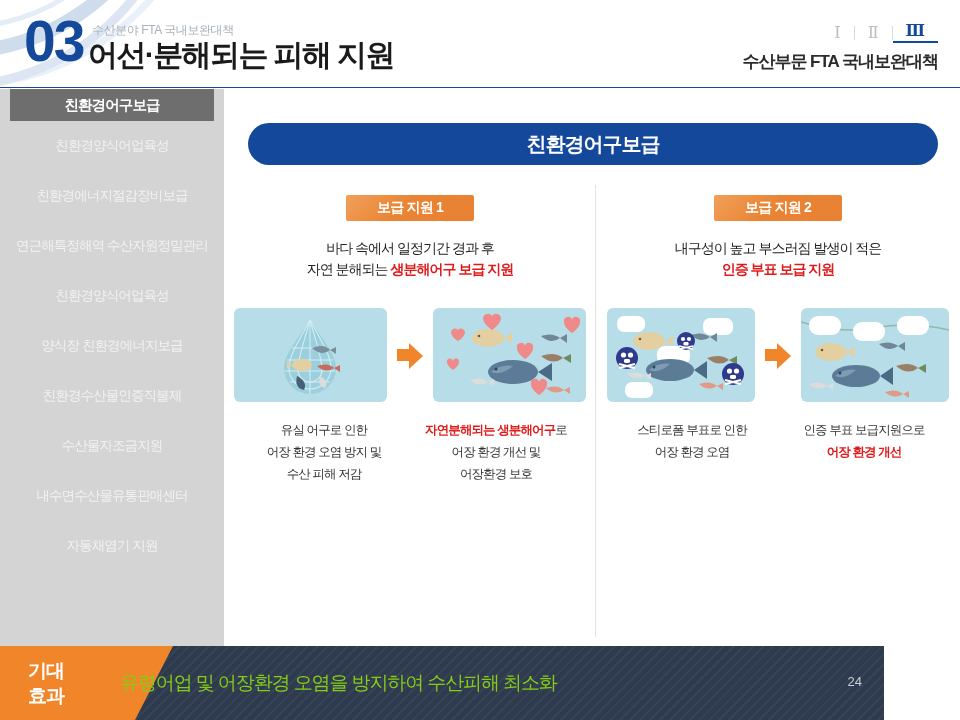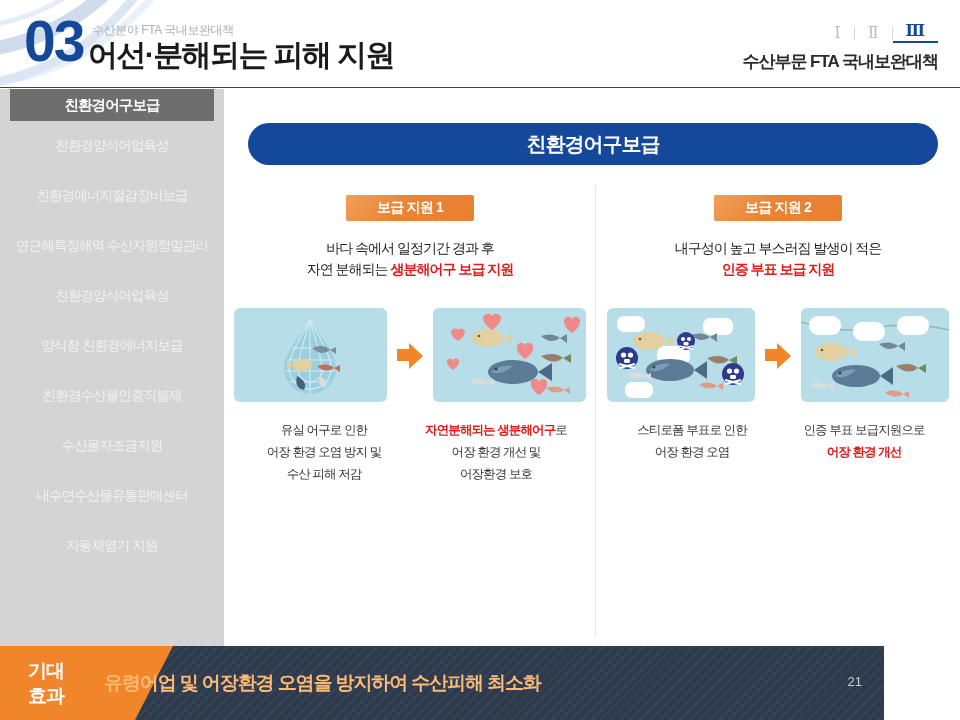--- a/index.html
+++ b/index.html
@@ -73,21 +73,21 @@
   
   .footer{position:absolute;left:0;top:646px;width:884px;height:74px;
           background:#2e3a4d;overflow:hidden;}
   .footer-stripes{position:absolute;inset:0;
     background-image:repeating-linear-gradient(135deg,rgba(255,255,255,.045) 0px,rgba(255,255,255,.045) 2px,transparent 2px,transparent 7px);}
   .foot-tag{position:absolute;left:0;top:0;width:135px;height:74px;background:#f0852a;}
   .foot-tag::after{content:"";position:absolute;right:-38px;top:0;width:0;height:0;
                    border-top:74px solid #f0852a;border-right:38px solid transparent;}
   .foot-tag-txt{position:absolute;left:28px;top:12px;color:#fff;font-size:19px;font-weight:bold;
                 line-height:25px;letter-spacing:-1px;z-index:3;}
-  .foot-msg{position:absolute;left:104px;top:24px;color:#fdba74;font-size:19px;font-weight:bold;
+  .foot-msg{position:absolute;left:120px;top:24px;color:#84cc16;font-size:19px;font-weight:normal;
             letter-spacing:-1.1px;}
   .pagenum{position:absolute;right:22px;top:28px;color:#c9ced6;font-size:13px;}
 </style>
 </head>
 <body>
 
 <div class="slide">
 
   <div class="header">
     <div class="swirl swirl2"></div>
@@ -304,16 +304,16 @@
   </div>
 
   <div class="footer">
     <div class="footer-stripes"></div>
     <div class="foot-tag"></div>
     <div class="foot-tag-txt">
       <span>기대</span><br>
       <span>효과</span>
     </div>
     <div class="foot-msg">유령어업 및 어장환경 오염을 방지하여 수산피해 최소화</div>
-    <div class="pagenum">21</div>
+    <div class="pagenum">24</div>
   </div>
 
 </div>
 
 </body></html>

